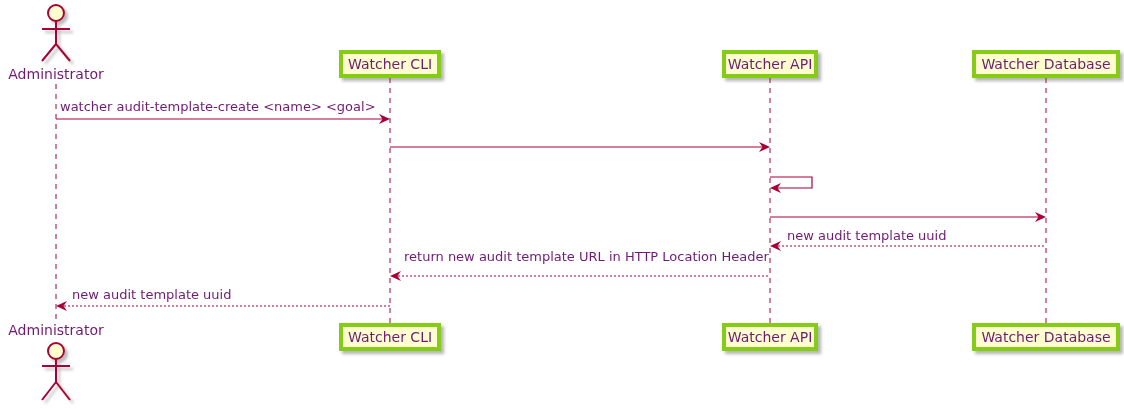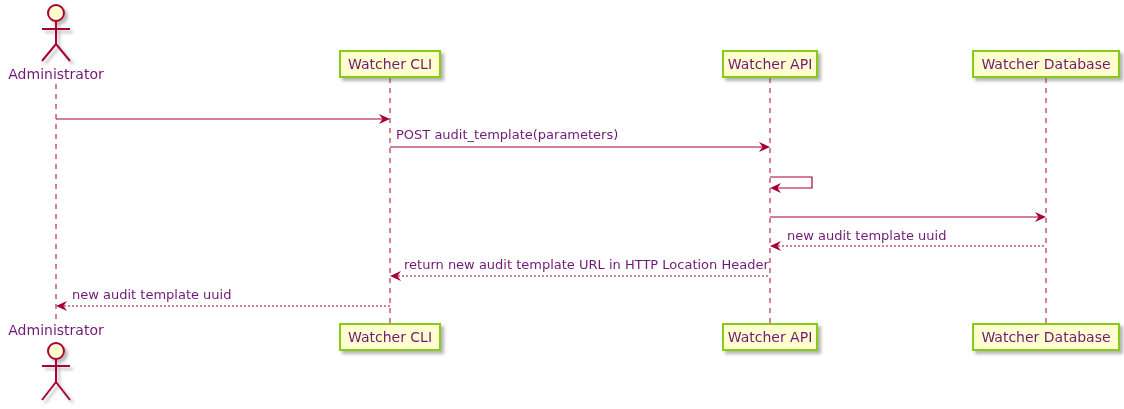--- a/index.html
+++ b/index.html
@@ -4,21 +4,21 @@
 <style>
   html,body { margin:0; padding:0; background:#ffffff; }
   .canvas {
     position:relative; width:1124px; height:409px;
     background:#ffffff; overflow:hidden;
     font-family:"DejaVu Sans", sans-serif; color:#701a75;
   }
   .canvas svg { position:absolute; left:0; top:0; }
   .pbox {
     position:absolute; height:28px; box-sizing:border-box;
-    background:#FEFECE; border:2px solid #84cc16;
+    background:#FEFECE; border:4px solid #84cc16;
     box-shadow:3px 3px 3px rgba(90,90,90,0.45);
     display:flex; align-items:center; justify-content:center;
     font-size:14px; white-space:nowrap; padding:0 6px;
   }
   .actor-label {
     position:absolute; font-size:14px; text-align:center;
     white-space:nowrap; width:112px;
   }
   .msg-label {
     position:absolute; font-size:13px; line-height:15px;
@@ -98,18 +98,18 @@
   <div class="actor-label" style="left:0px; top:322px;">Administrator</div>
 
   <div class="pbox" style="left:339px; top:50px; width:102px;">Watcher CLI</div>
   <div class="pbox" style="left:722px; top:50px; width:96px;">Watcher API</div>
   <div class="pbox" style="left:972px; top:50px; width:148px;">Watcher Database</div>
 
   <div class="pbox" style="left:339px; top:323px; width:102px;">Watcher CLI</div>
   <div class="pbox" style="left:722px; top:323px; width:96px;">Watcher API</div>
   <div class="pbox" style="left:972px; top:323px; width:148px;">Watcher Database</div>
 
-  <div class="msg-label" style="left:396px; top:127px;">POST audit_template(parameters)</div>
+  <div class="msg-label" style="left:60px;  top:99px;">watcher audit-template-create &lt;name&gt; &lt;goal&gt;</div>
   <div class="msg-label" style="left:787px; top:228px;">new audit template uuid</div>
-  <div class="msg-label" style="left:404px; top:257px;">return new audit template URL in HTTP Location Header</div>
+  <div class="msg-label" style="left:404px; top:249px;">return new audit template URL in HTTP Location Header</div>
   <div class="msg-label" style="left:72px;  top:287px;">new audit template uuid</div>
 
 </div>
 
 </body></html>

